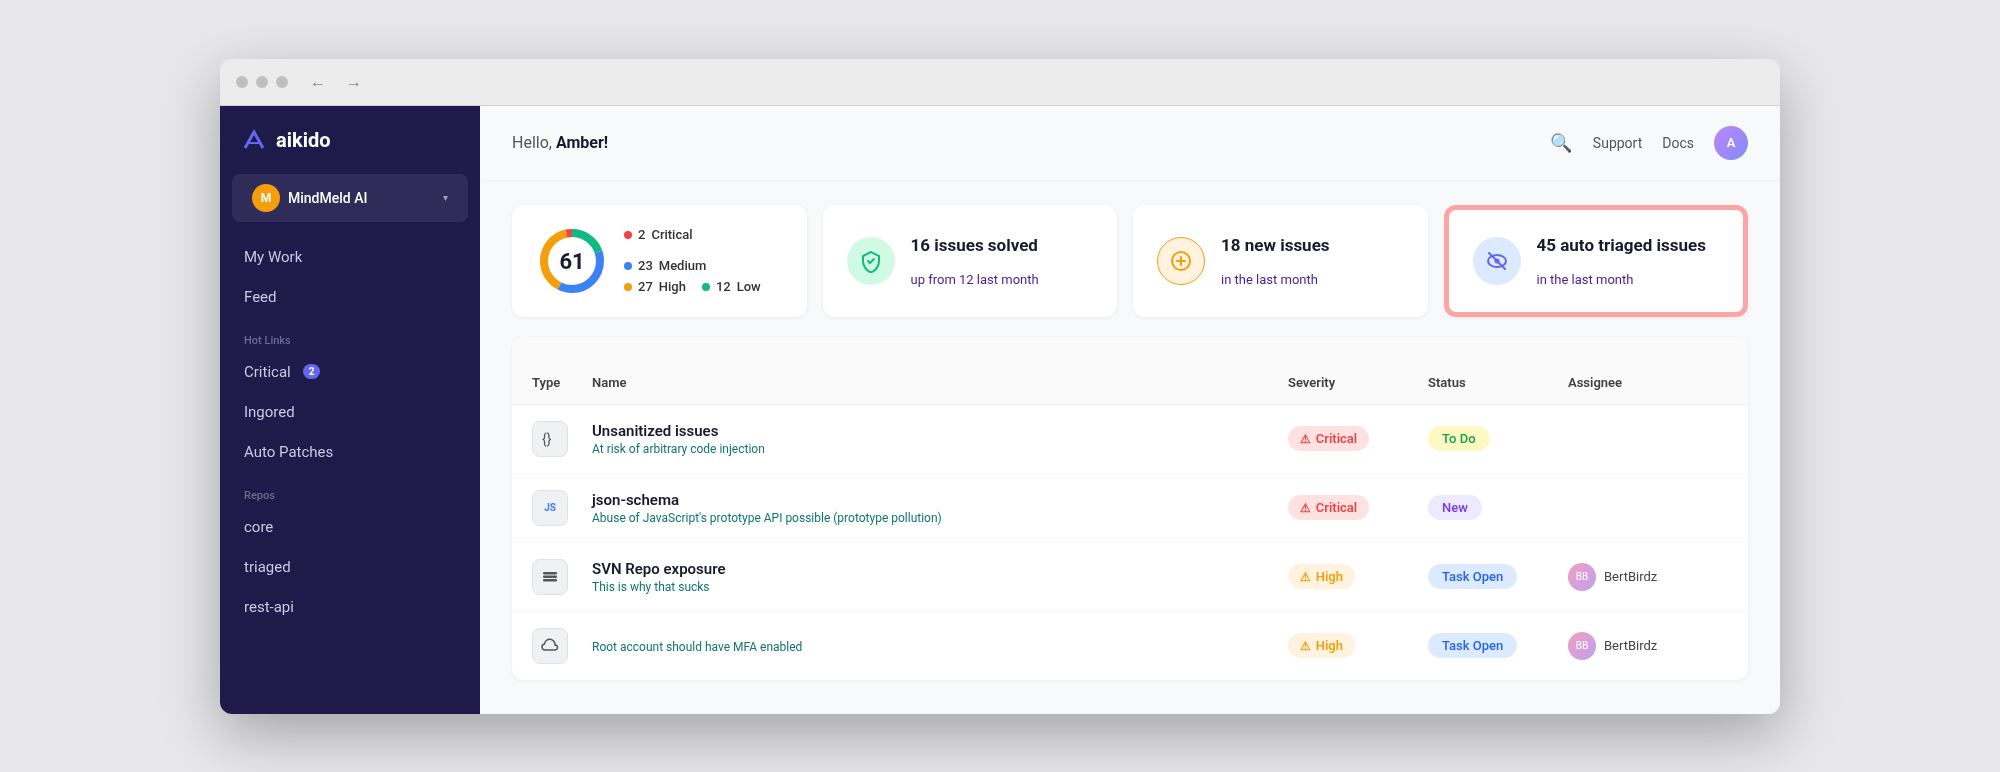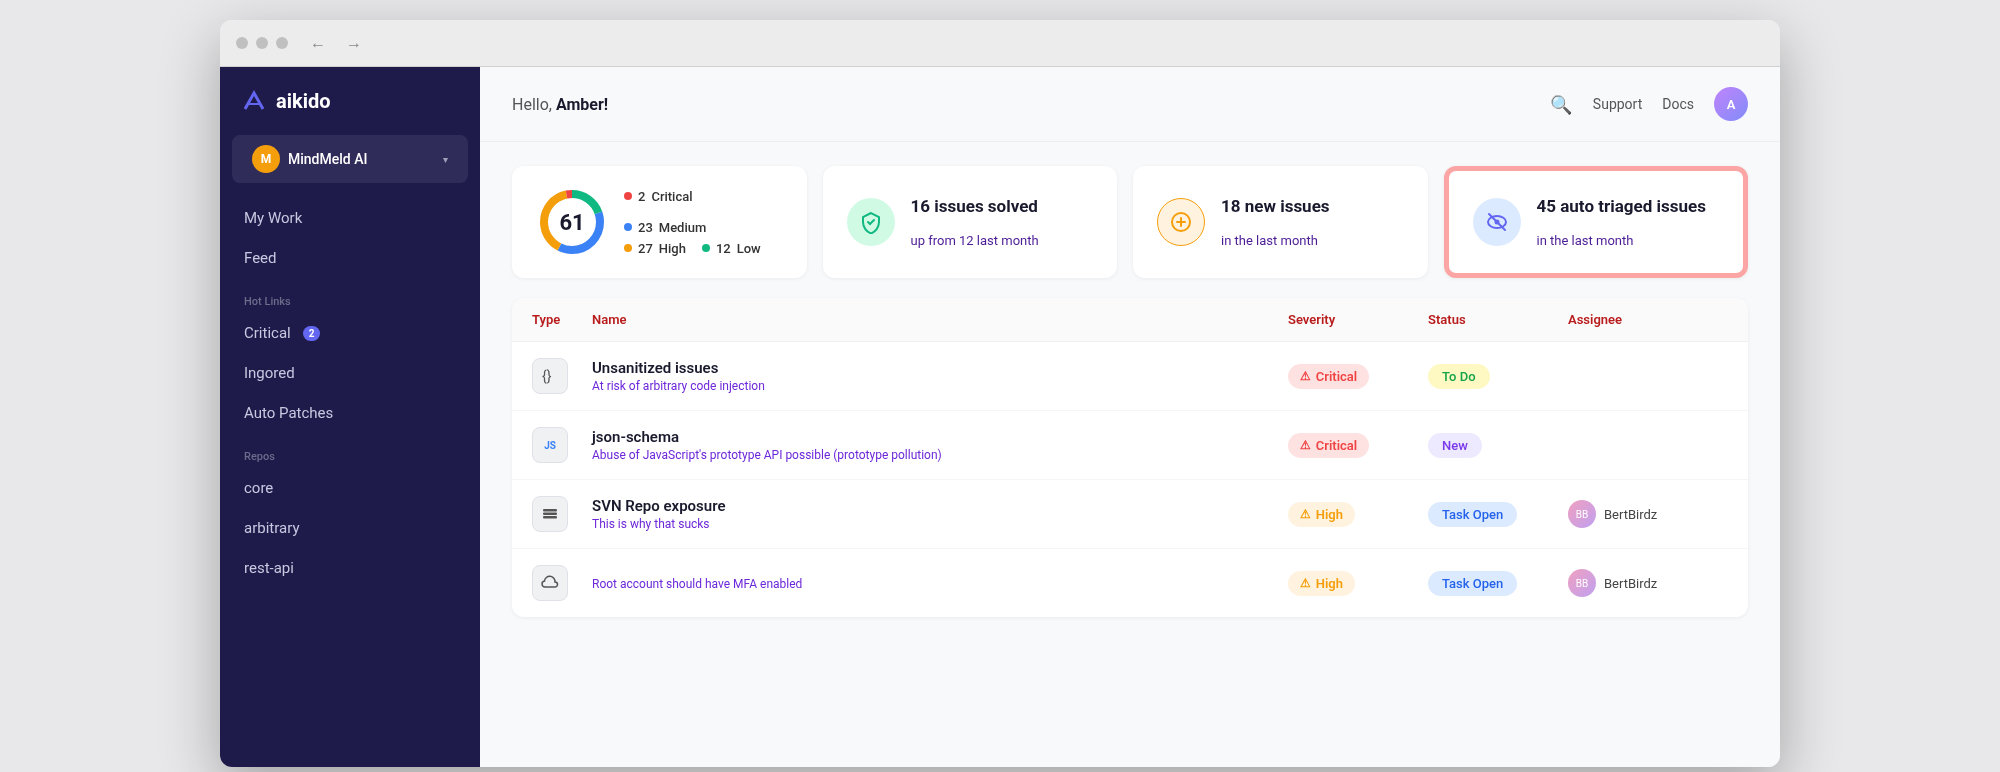--- a/index.html
+++ b/index.html
@@ -32,21 +32,21 @@
       width: 12px; height: 12px; border-radius: 50%;
       background: #c0c0c0;
     }
     .browser-nav { display: flex; gap: 8px; margin-left: 4px; }
     .nav-btn {
       background: none; border: none; cursor: pointer;
       color: #888; font-size: 16px; padding: 2px 6px;
     }
     .app-layout {
       display: flex;
-      height: 700px;
+      height: 608px;
     }
     
     .sidebar {
       width: 260px;
       background: #1e1b4b;
       color: #fff;
       padding: 20px 0;
       flex-shrink: 0;
       overflow-y: auto;
     }
@@ -189,41 +189,42 @@
     .table-header {
       display: grid;
       grid-template-columns: 60px 1fr 140px 140px 160px;
       padding: 14px 20px;
       border-bottom: 1px solid #f0f0f0;
       background: #fafafa;
     }
     .th {
       font-size: 13px;
       font-weight: 600;
-      color: #b91c1c;
+      color: #404040;
       text-transform: none;
+      margin-top: 24px;
     }
     .table-row {
       display: grid;
       grid-template-columns: 60px 1fr 140px 140px 160px;
       padding: 16px 20px;
       border-bottom: 1px solid #f5f5f5;
       align-items: center;
     }
     .table-row:last-child { border-bottom: none; }
     .issue-type-icon {
       width: 36px; height: 36px;
       border-radius: 8px;
       background: #f0f1f3;
       display: flex; align-items: center; justify-content: center;
       font-size: 15px; color: #555;
       border: 1px solid #e0e0e8;
     }
     .issue-name { font-size: 15px; font-weight: 600; color: #1a1a2e; }
-    .issue-desc { font-size: 12px; color: #6d28d9; margin-top: 2px; }
+    .issue-desc { font-size: 12px; color: #0f766e; margin-top: 2px; }
     .severity-badge {
       display: inline-flex; align-items: center; gap: 5px;
       padding: 5px 12px;
       border-radius: 20px;
       font-size: 13px; font-weight: 600;
     }
     .severity-critical { background: #fee2e2; color: #ef4444; }
     .severity-high { background: #fff3e0; color: #f59e0b; }
     .status-badge {
       display: inline-flex; align-items: center;
@@ -300,21 +301,21 @@
         <div class="nav-item">
           <span>Auto Patches</span>
         </div>
 
         <div class="sidebar-section-label">Repos</div>
 
         <div class="nav-item">
           <span>core</span>
         </div>
         <div class="nav-item">
-          <span>arbitrary</span>
+          <span>triaged</span>
         </div>
         <div class="nav-item">
           <span>rest-api</span>
         </div>
       </div>
     </div>
 
     <div class="main-content">
 
       <div class="topbar">

